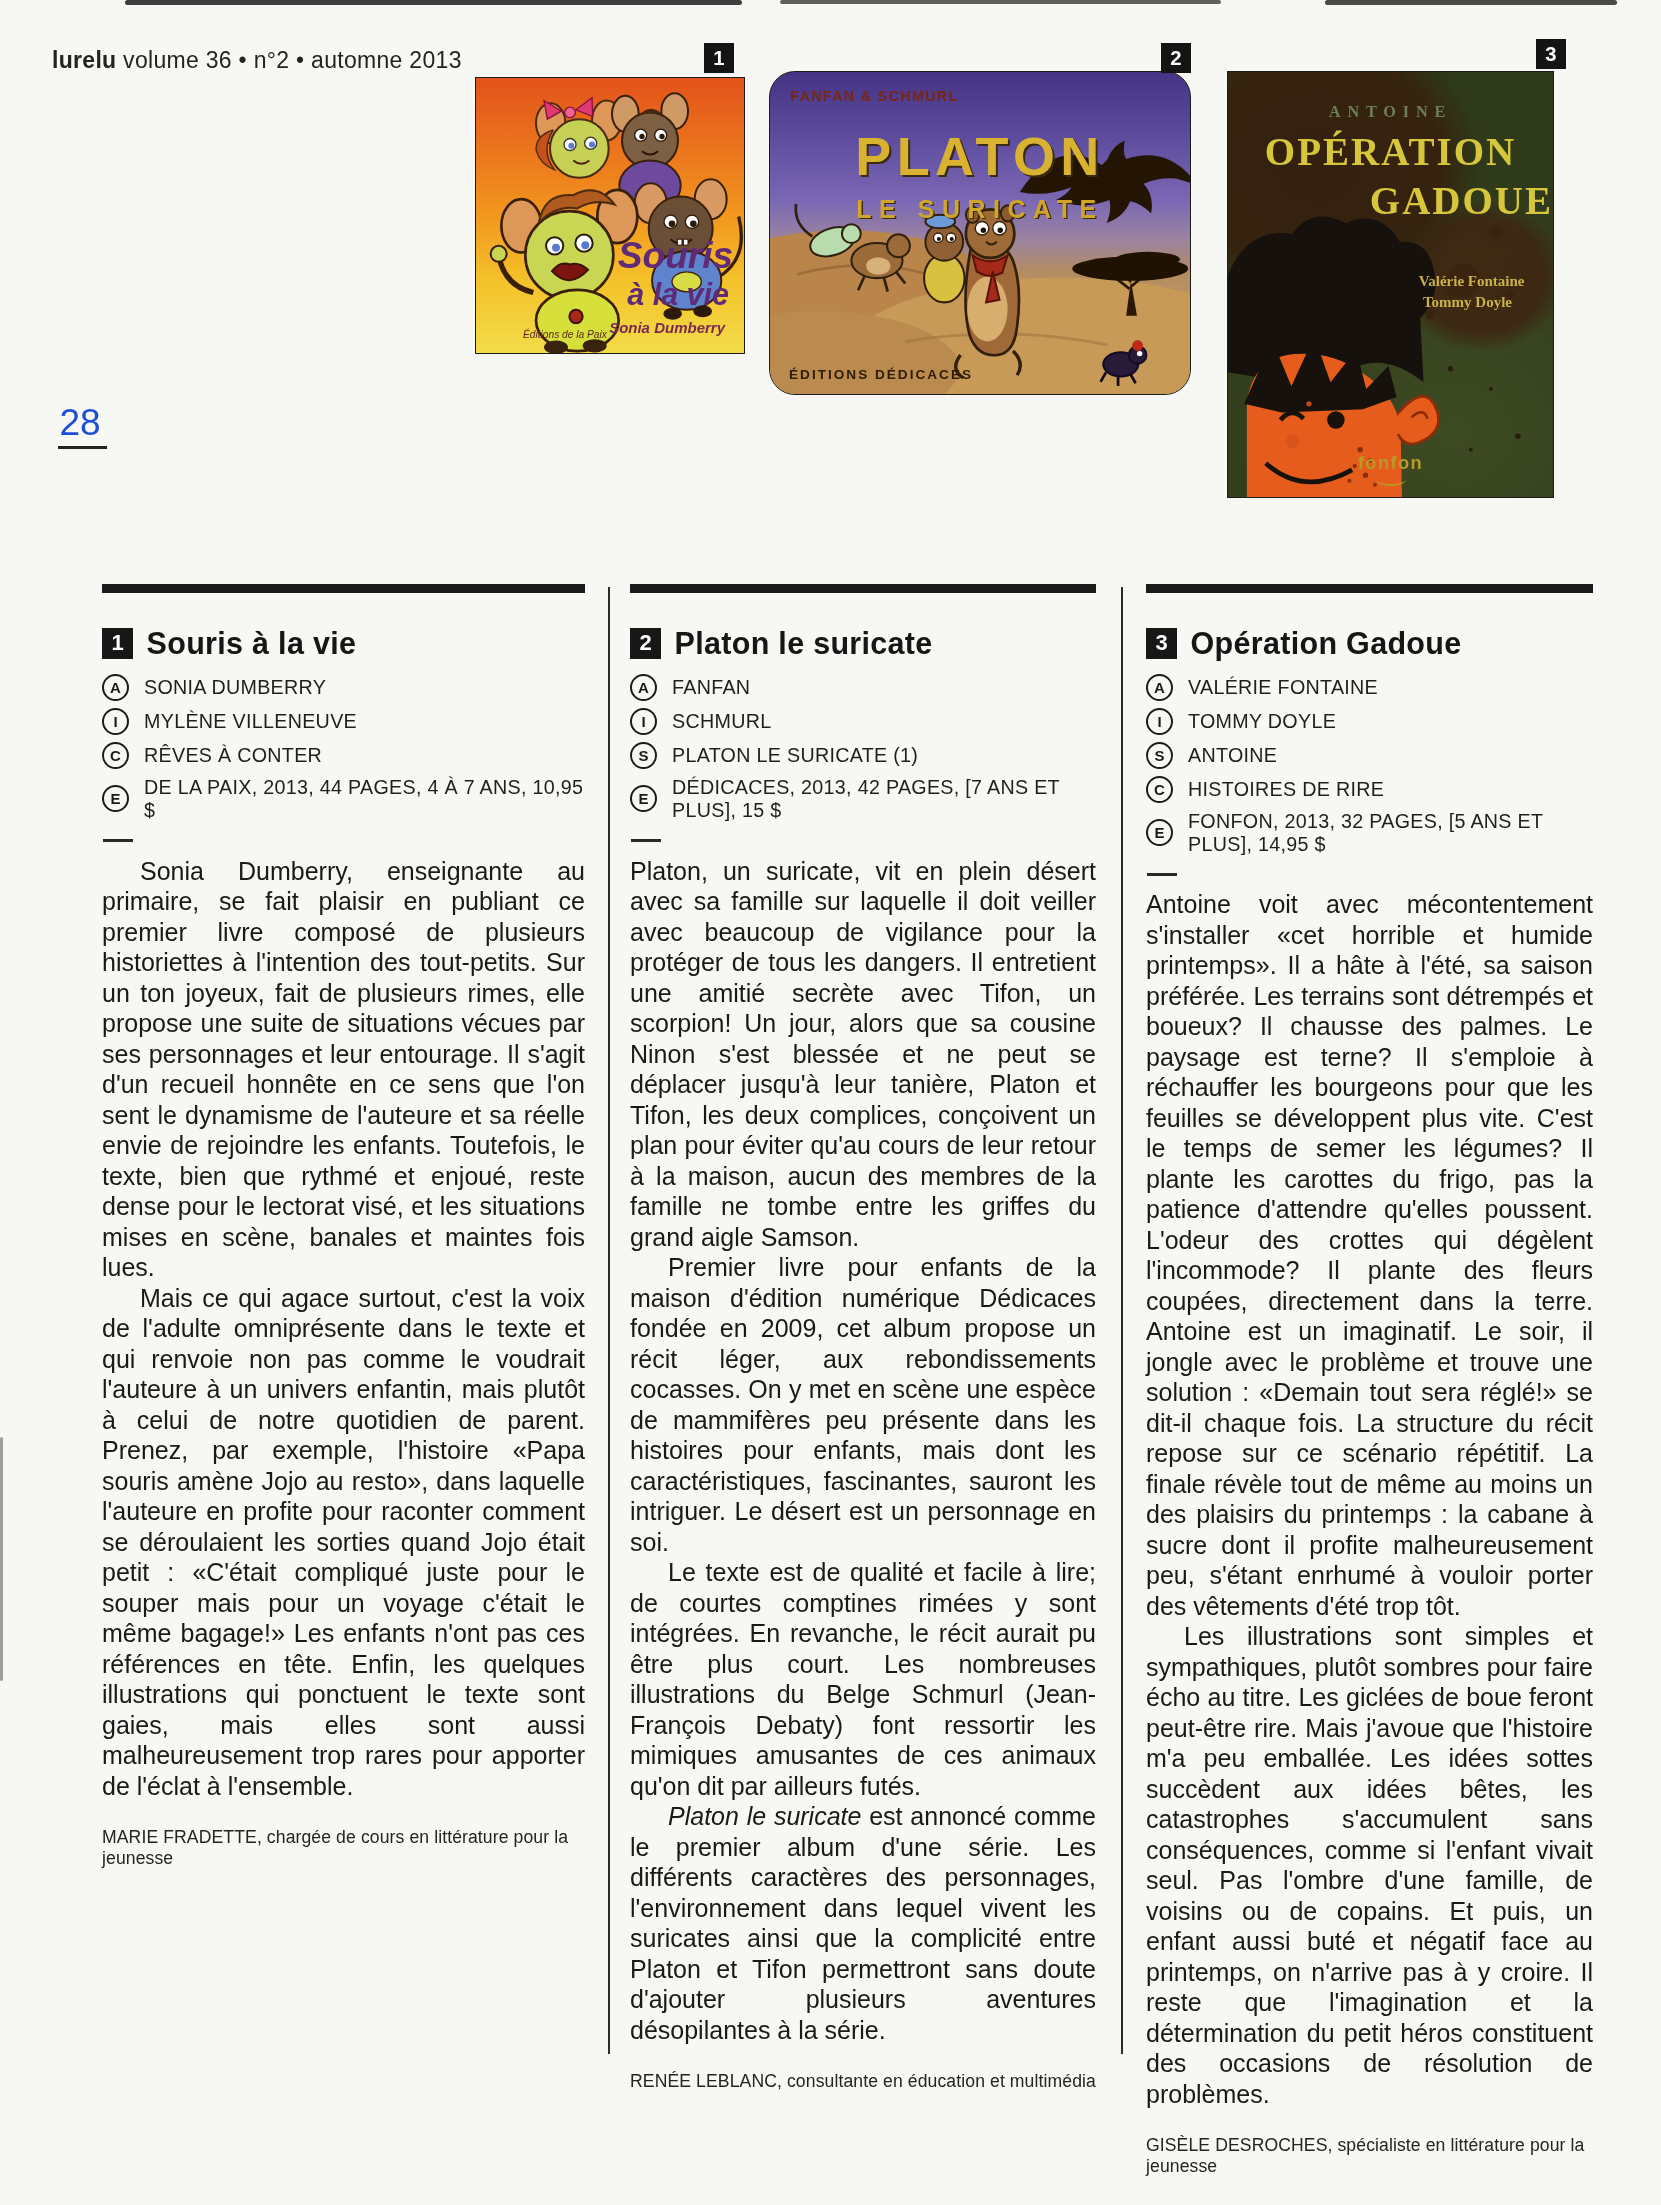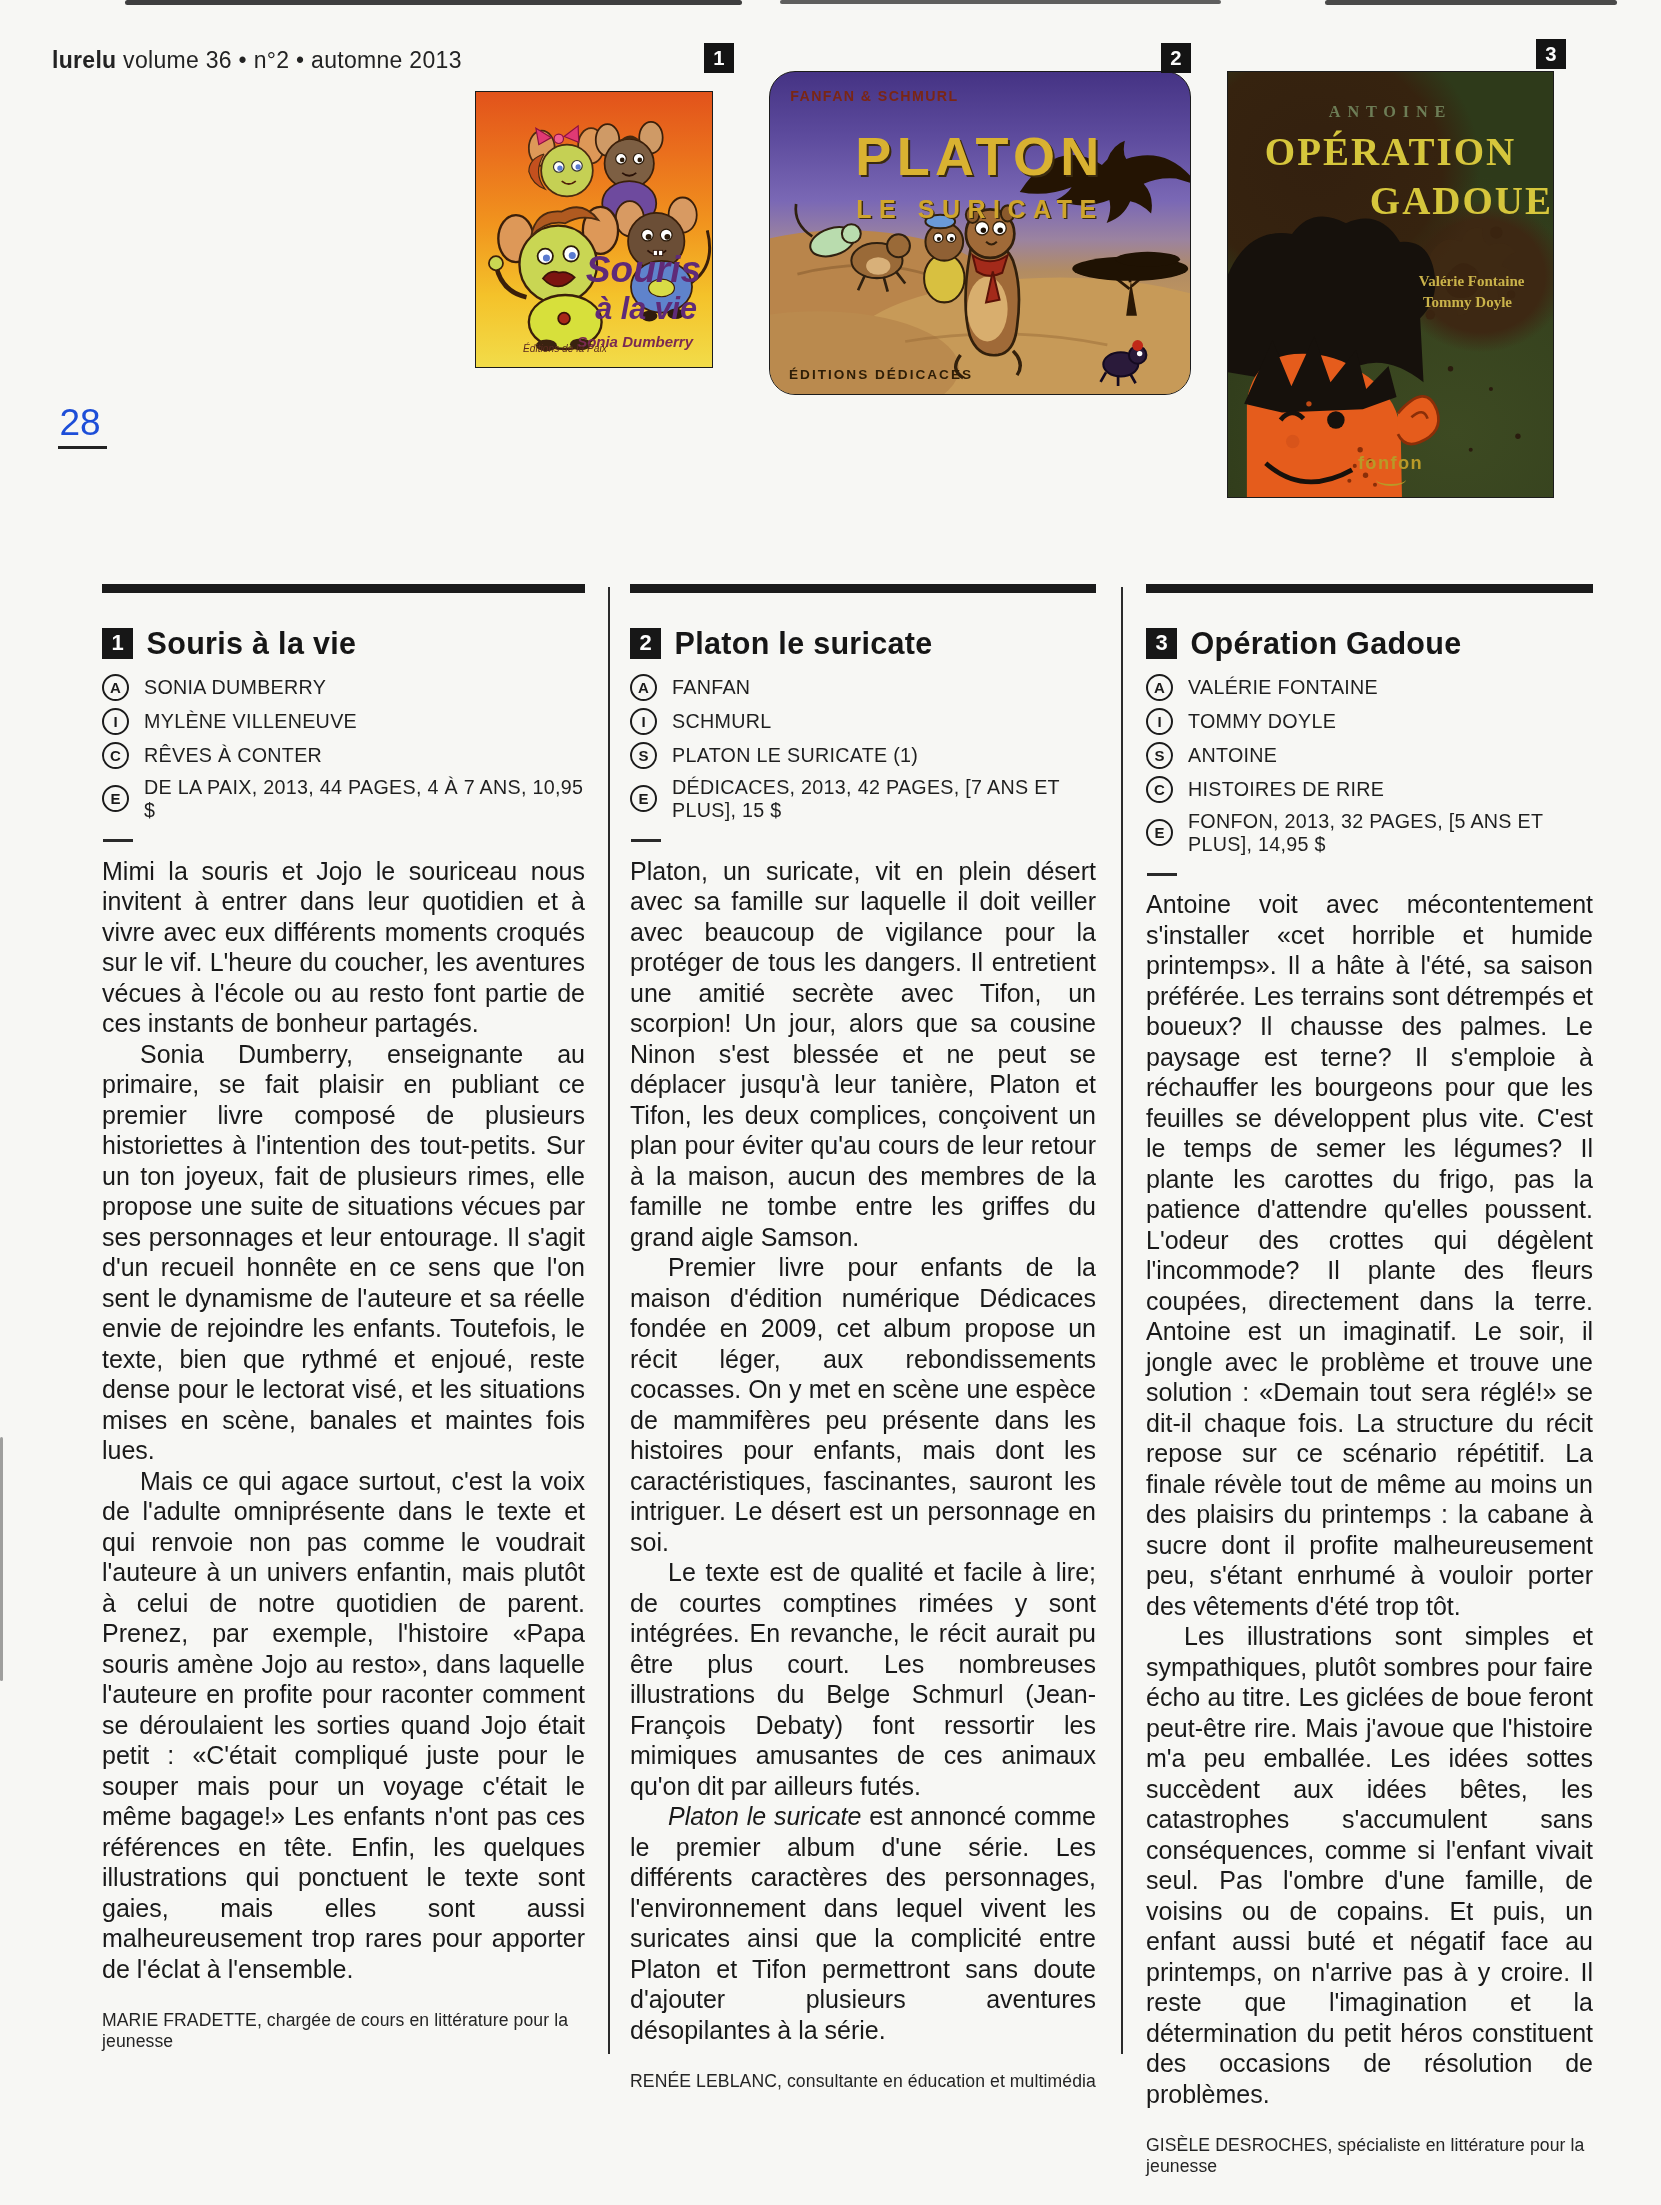--- a/index.html
+++ b/index.html
@@ -20,22 +20,22 @@
   .masthead .brand{font-weight:700;}
 
   .page-num{
     position:absolute;left:58px;top:404px;font-size:37px;color:#1d4ed8;
     border-bottom:3.4px solid #232323;padding:0 6.8px 5.4px 1.4px;line-height:1;
   }
 
   
   .cover{position:absolute;border:1.4px solid #1c1c1c;box-sizing:border-box;overflow:hidden;}
   .cover svg{position:absolute;inset:0;width:100%;height:100%;}
-  #cover1{left:475px;top:77px;width:238px;height:277px;
-    background:linear-gradient(180deg,#e2531b 0%,#ea6f1d 22%,#f1941e 48%,#f4c22a 74%,#f2dc49 100%);margin-top:14px;}
+  #cover1{left:475px;top:77px;width:270px;height:277px;
+    background:linear-gradient(180deg,#e2531b 0%,#ea6f1d 22%,#f1941e 48%,#f4c22a 74%,#f2dc49 100%);}
   #cover2{left:769px;top:71px;width:422px;height:324px;
     background:linear-gradient(180deg,#453384 0%,#5d4b9d 20%,#7a68b5 40%,#9b83a0 52%,#b28c62 62%,#c59a5f 76%,#b98e52 88%,#caa260 100%);border-radius:26px;}
   #cover3{left:1227px;top:71px;width:327px;height:427px;
     background:
       radial-gradient(ellipse 224px 203px at 28% 22%,#33200f 0%,#36230f 55%,rgba(54,35,15,0) 72%),
       radial-gradient(ellipse 115px 102px at 78% 48%,#3d2813 0%,#3d2813 55%,rgba(61,40,19,0) 75%),
       radial-gradient(ellipse 285px 258px at 70% 85%,#3d4a22 0%,#36421e 60%,#2e3a1a 100%),
       linear-gradient(160deg,#39451f 0%,#2f3c1a 60%,#364320 100%);}
   .cover-text{position:absolute;white-space:nowrap;}
   
@@ -302,21 +302,20 @@
       <li>
           <span class="circ">C</span>
           <span class="credit-text">RÊVES À CONTER</span>
         </li>
       <li>
           <span class="circ">E</span>
           <span class="credit-text">DE LA PAIX, 2013, 44 PAGES, 4 À 7 ANS, 10,95 $</span>
         </li>
     </ul>
     <div class="body-dash"></div>
-    <p class="body">Mimi la souris et Jojo le souriceau nous invitent à entrer dans leur quotidien et à vivre avec eux différents moments croqués sur le vif. L'heure du coucher, les aventures vécues à l'école ou au resto font partie de ces instants de bonheur partagés.</p>
     <p class="body indent">Sonia Dumberry, enseignante au primaire, se fait plaisir en publiant ce premier livre composé de plusieurs historiettes à l'intention des tout-petits. Sur un ton joyeux, fait de plusieurs rimes, elle propose une suite de situations vécues par ses personnages et leur entourage. Il s'agit d'un recueil honnête en ce sens que l'on sent le dynamisme de l'auteure et sa réelle envie de rejoindre les enfants. Toutefois, le texte, bien que rythmé et enjoué, reste dense pour le lectorat visé, et les situations mises en scène, banales et maintes fois lues.</p>
     <p class="body indent">Mais ce qui agace surtout, c'est la voix de l'adulte omniprésente dans le texte et qui renvoie non pas comme le voudrait l'auteure à un univers enfantin, mais plutôt à celui de notre quotidien de parent. Prenez, par exemple, l'histoire «Papa souris amène Jojo au resto», dans laquelle l'auteure en profite pour raconter comment se déroulaient les sorties quand Jojo était petit : «C'était compliqué juste pour le souper mais pour un voyage c'était le même bagage!» Les enfants n'ont pas ces références en tête. Enfin, les quelques illustrations qui ponctuent le texte sont gaies, mais elles sont aussi malheureusement trop rares pour apporter de l'éclat à l'ensemble.</p>
     <p class="reviewer"><span>MARIE FRADETTE</span><span>, chargée de cours en littérature pour la jeunesse</span></p>
   </section>
 
   <div class="separator" id="sep1"></div>
 
   <section class="column" id="col2">
     <div class="top-rule"></div>
     <div class="title-row">

